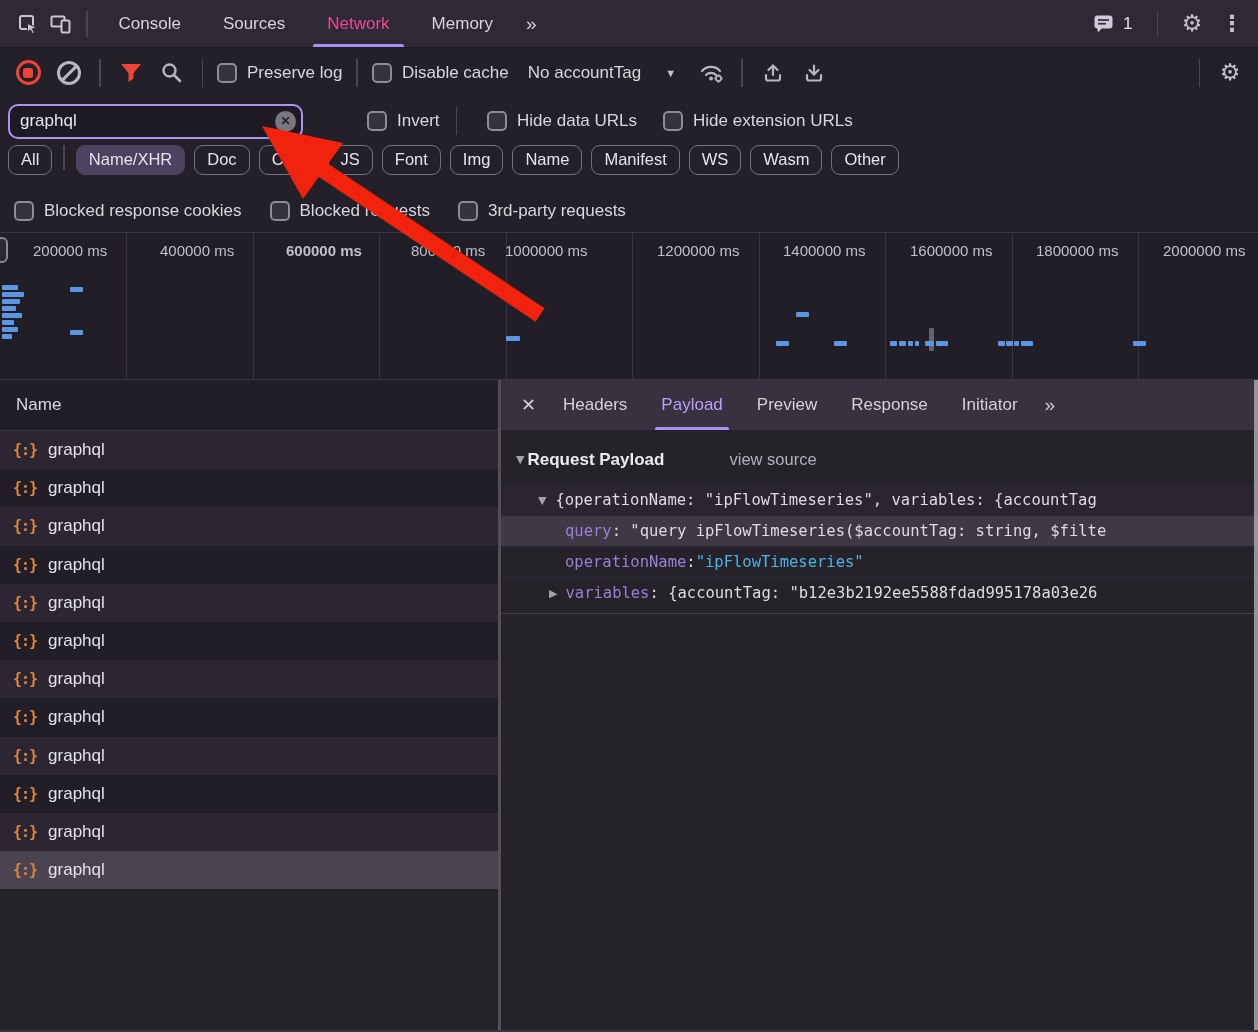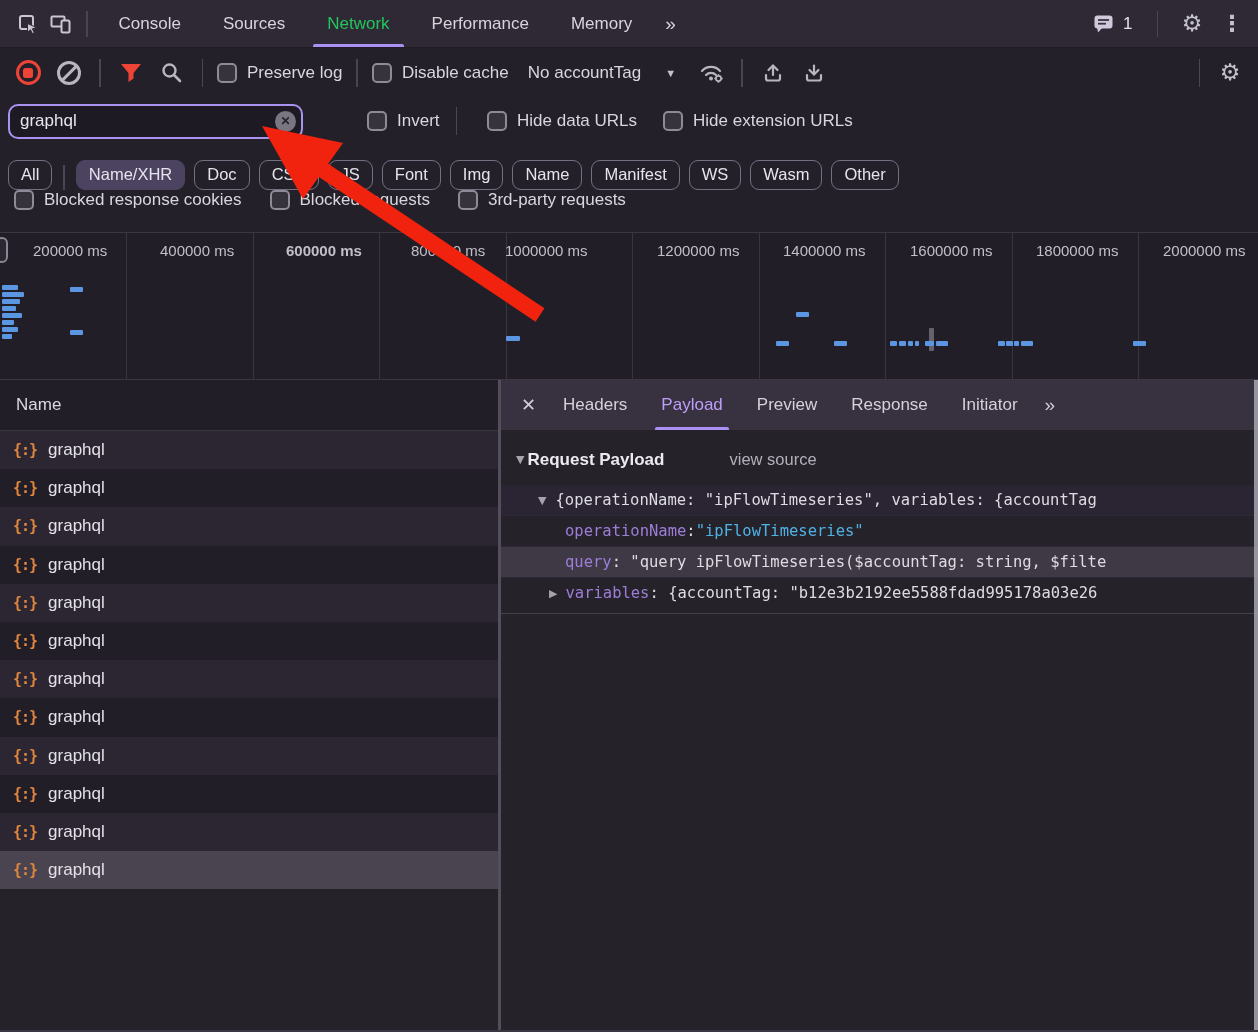--- a/index.html
+++ b/index.html
@@ -12,21 +12,21 @@
   }
   .vsep { width:1.5px; height:28px; background:#4a4553; flex:none; }
   .icon-btn { display:flex; align-items:center; justify-content:center; width:32px; height:32px; flex:none; }
 
   
   .tabbar { position:absolute; top:0; left:0; right:0; height:48px; background:#2e2935;
     display:flex; align-items:center; padding-left:12px; border-bottom:1px solid #201c25; }
   .tabbar .vsep { height:26px; margin:0 10px; }
   .dt-tabs { display:flex; height:100%; }
   .dt-tab { position:relative; display:flex; align-items:center; padding:0 21px; color:#d7d4dc; cursor:default; }
-  .dt-tab.active { color:#22c55e; }
+  .dt-tab.active { color:#ec4899; }
   .dt-tab.active::after { content:""; position:absolute; left:7px; right:7px; bottom:0; height:3px;
     background:#ab90f4; border-radius:2px 2px 0 0; }
   .more-chevrons { padding:0 12px; color:#d7d4dc; font-size:19px; letter-spacing:-2px; }
   .tabbar-right { margin-left:auto; display:flex; align-items:center; gap:8px; padding-right:10px; }
   .issues { display:flex; align-items:center; gap:7px; padding:0 6px; }
   .issues-count { color:#e4e1e8; }
   .gear-glyph { font-family:"DejaVu Sans", sans-serif; font-size:23px; color:#c4c1cb; line-height:1; }
   .kebab-glyph { font-family:"DejaVu Sans", sans-serif; font-size:22px; color:#c4c1cb; font-weight:bold; line-height:1; }
 
   
@@ -53,29 +53,29 @@
     color:#e8e5ee; font-size:17px; font-family:"Liberation Sans",sans-serif; padding:0 32px 0 10px; outline:none; }
   .clear-btn { position:absolute; right:7px; top:7px; width:21px; height:21px; border-radius:50%;
     background:#7a7681; color:#25212a; font-size:12px; font-weight:bold;
     display:flex; align-items:center; justify-content:center; }
   .filter-row .cb-group { margin-left:14px; }
   .filter-row .cb-group.first { margin-left:16px;padding-left:36px; }
   .filter-row .vsep { margin:0 4px; }
 
   
   .chips-row { position:absolute; top:145px; left:0; right:0; height:45px;
-    display:flex; align-items:flex-end; gap:9px; padding-left:8px; }
+    display:flex; align-items:flex-start; gap:9px; padding-left:8px; }
   .chip { border:1.5px solid #766f82; border-radius:9px; padding:4px 12px 5px;
     color:#e6e3ec; font-size:16.5px; white-space:nowrap; }
   .chip.selected { background:#4b4360; border-color:#4b4360; }
   .chip-sep { width:1.5px; height:25px; background:#4a4553; margin:0 2px; }
 
   
   .flags-row { position:absolute; top:190px; left:0; right:0; height:43px;
-    display:flex; align-items:flex-start; padding-left:14px; border-bottom:1px solid #3b3642; }
+    display:flex; align-items:center; padding-left:14px; border-bottom:1px solid #3b3642; }
   .flags-row .cb-group { margin-right:28px; }
 
   
   .timeline { position:absolute; top:233px; left:0; right:0; height:147px; background:#221e28;
     border-bottom:1px solid #3b3642; overflow:hidden; }
   .tl-line { position:absolute; top:0; bottom:0; width:1px; background:#393440; }
   .tl-label { position:absolute; top:9px; font-size:15px; color:#c2bfc8; white-space:nowrap; }
   .tl-mark { position:absolute; height:5px; background:#5b96e3; border-radius:1px; }
   .tl-scrubber { position:absolute; background:#8a8793; opacity:.65; border-radius:1px; }
   .tl-handle { position:absolute; left:-4px; top:4px; width:12px; height:26px; background:#2b2733;
@@ -141,21 +141,20 @@
       <svg class="ic" width="23" height="22" viewBox="0 0 23 22">
         <rect x="2.5" y="3.5" width="13" height="10" rx="1" fill="none" stroke="#c9c6cf" stroke-width="2"></rect>
         <rect x="12.5" y="7.5" width="8" height="12" rx="1.5" fill="#2e2935" stroke="#c9c6cf" stroke-width="2"></rect>
       </svg>
     </span>
     <span class="vsep"></span>
     <div class="dt-tabs" id="dt-tabs">
         <div class="dt-tab">Console</div>
         <div class="dt-tab">Sources</div>
         <div class="dt-tab active">Network</div>
-        <div class="dt-tab">Performance</div>
         <div class="dt-tab">Memory</div>
       </div>
     <span class="more-chevrons">»</span>
     <div class="tabbar-right">
       <span class="issues">
         <svg class="ic" width="23" height="20" viewBox="0 0 23 20">
           <rect x="1.5" y="1.5" width="18" height="13" rx="3" fill="#cfc9dc"></rect>
           <polygon points="4,13 10,13 5,18.5" fill="#cfc9dc"></polygon>
           <line x1="5" y1="6" x2="16" y2="6" stroke="#38313f" stroke-width="1.8"></line>
           <line x1="5" y1="9.7" x2="13" y2="9.7" stroke="#38313f" stroke-width="1.8"></line>
@@ -416,29 +415,29 @@
           <span class="tri">▼</span>
           <span class="rp-title">Request Payload</span>
           <span class="view-source">view source</span>
         </div>
 
         <div class="tree-preview mono">
           <span class="tri">▼</span>
           <span>{operationName: "ipFlowTimeseries", variables: {accountTag</span>
         </div>
 
+        <div class="tree-row mono hl">
+          <span class="k">query</span>
+            <span>: "query ipFlowTimeseries($accountTag: string, $filte</span>
+        </div>
+
         <div class="tree-row mono">
           <span class="k">operationName</span>
             <span>: </span>
             <span class="s">"ipFlowTimeseries"</span>
-        </div>
-
-        <div class="tree-row mono hl">
-          <span class="k">query</span>
-            <span>: "query ipFlowTimeseries($accountTag: string, $filte</span>
         </div>
 
         <div class="tree-row mono vars">
           <span class="tri">▶</span>
           <span><span class="k">variables</span><span>: {accountTag: "b12e3b2192ee5588fdad995178a03e26</span></span>
         </div>
 
         <div class="tree-endline"></div>
       </div>
 

